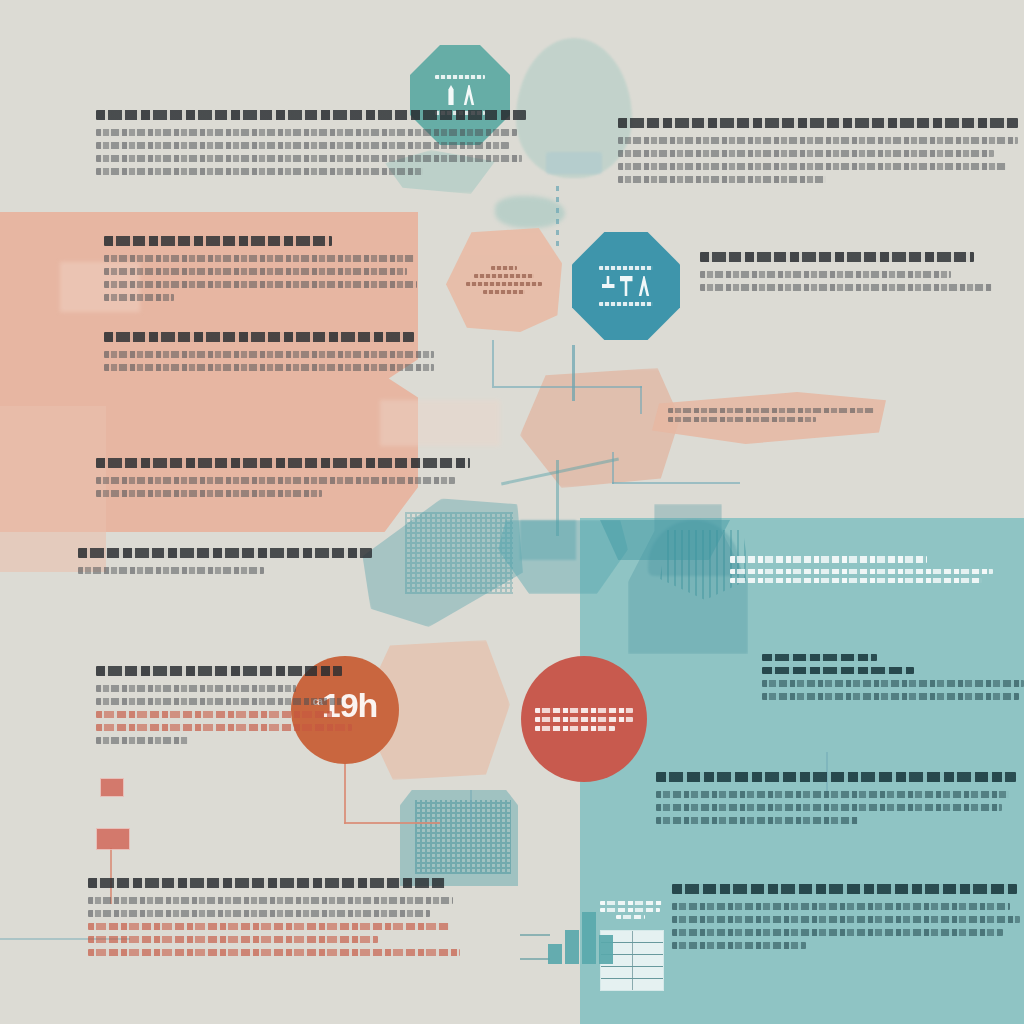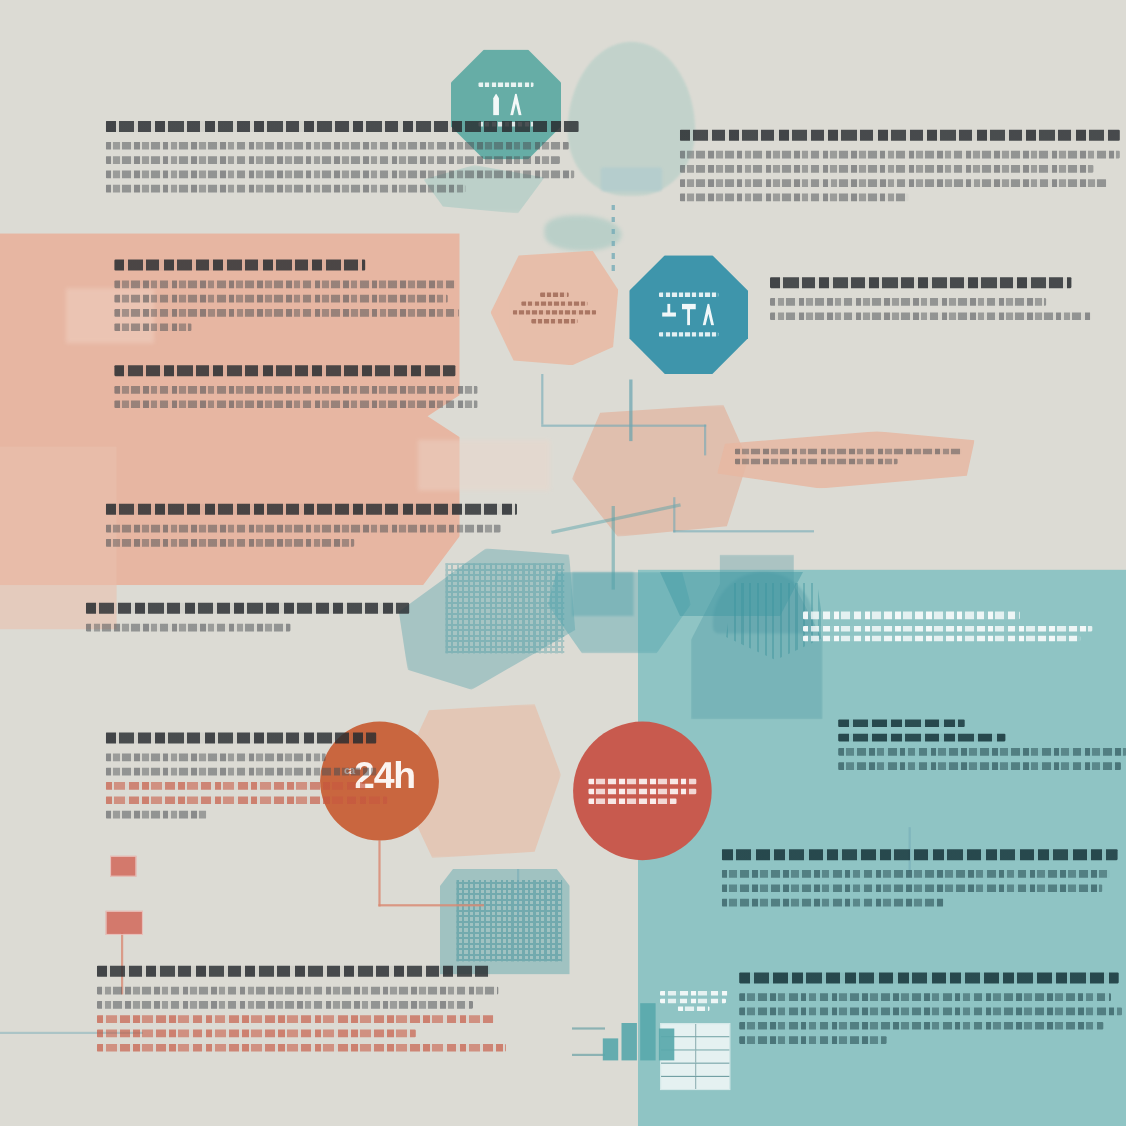--- a/index.html
+++ b/index.html
@@ -336,21 +336,21 @@
     <div class="badge-pictos">
       <span class="picto p1"></span>
       <span class="picto p3"></span>
       <span class="picto p4"></span>
     </div>
     <div class="badge-mini-line"></div>
   </div>
 
   <div class="numcircle" id="circle-24">
     <div class="big">
-      <span class="sup">ca</span><span>24</span><span>h</span>
+      <span class="sup">ca</span><span>19</span><span>h</span>
     </div>
     <div class="cap">
       <div class="tline white tiny" style="width:100%;margin:0;"></div>
     </div>
   </div>
 
   <div class="numcircle" id="circle-red">
     <div class="rlines">
       <div class="tline white tiny"></div>
       <div class="tline white tiny"></div>

